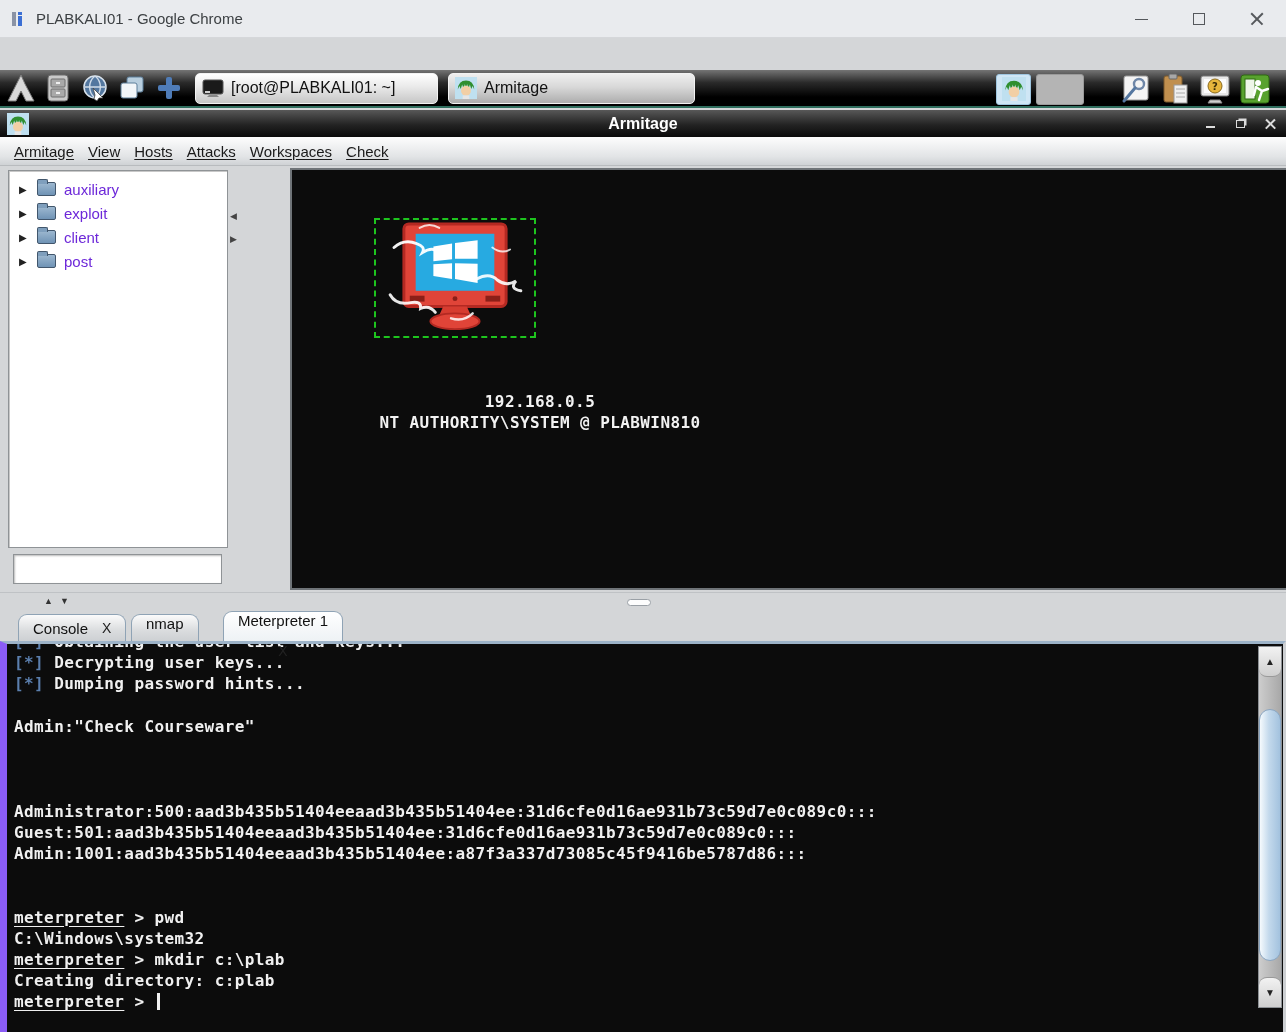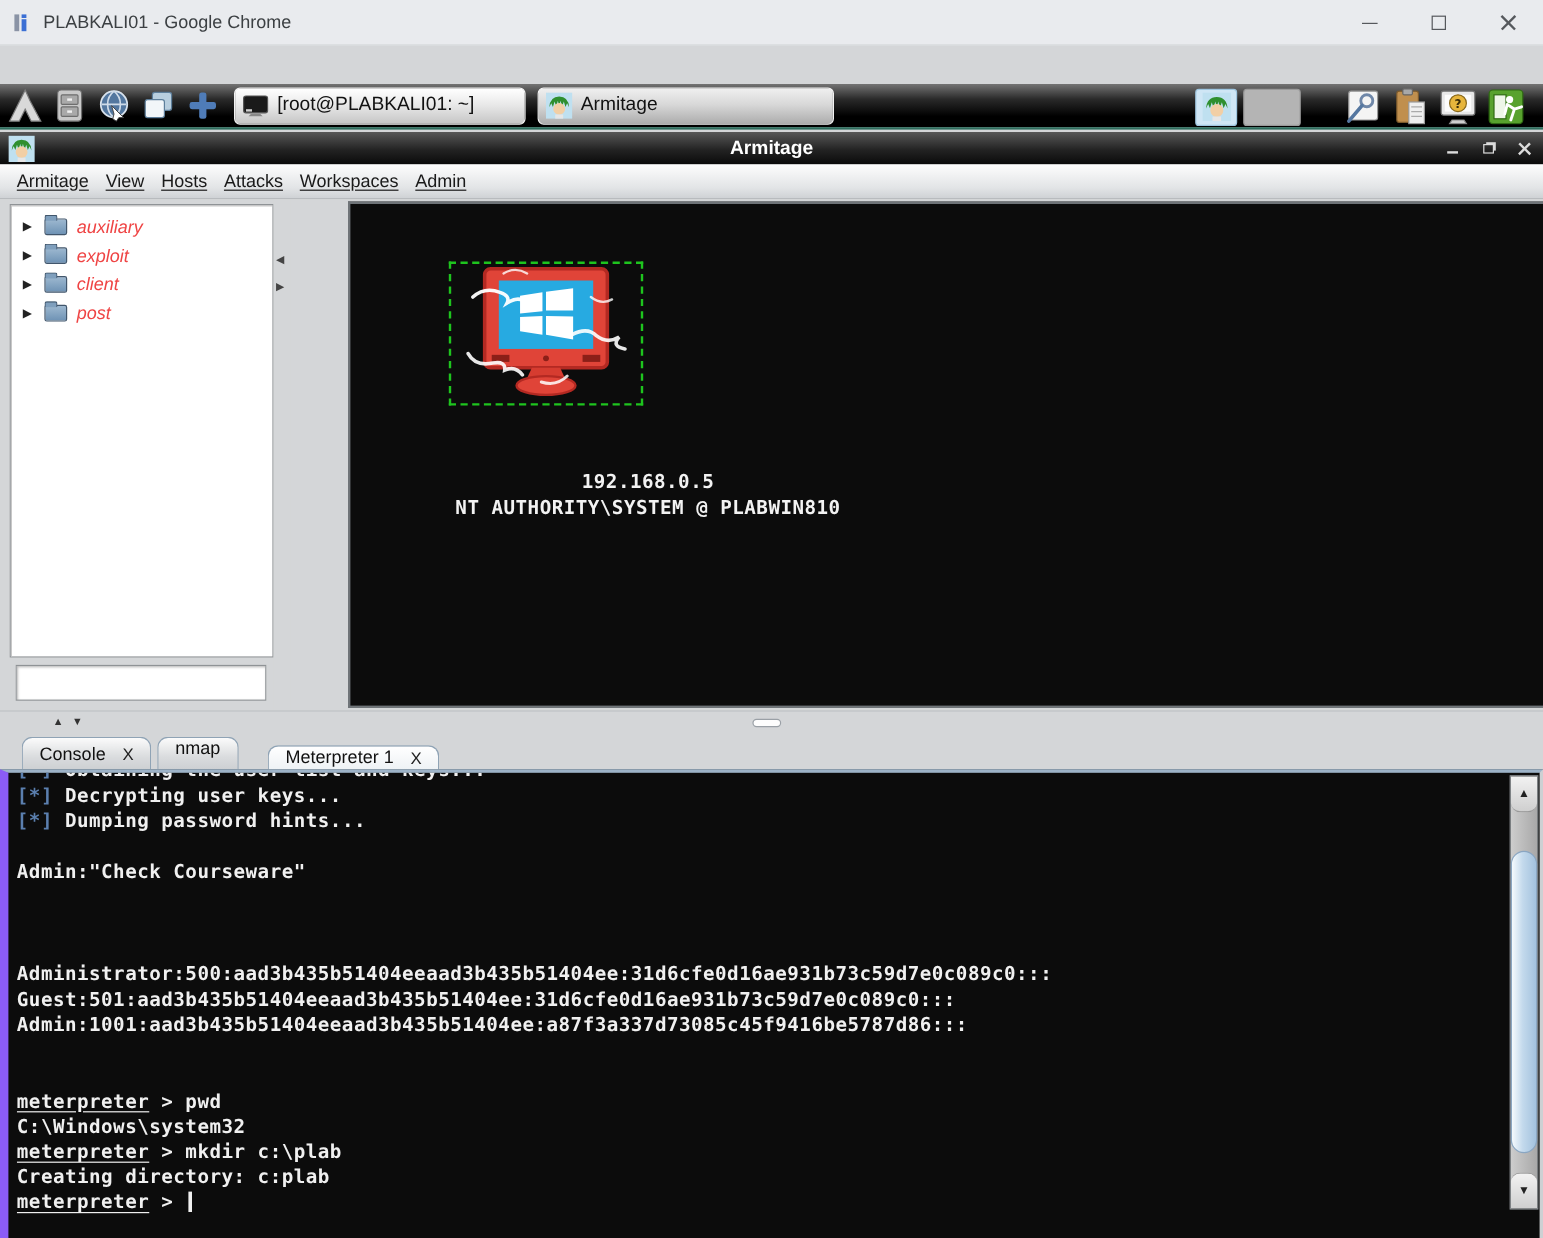--- a/index.html
+++ b/index.html
@@ -59,21 +59,21 @@
   .menu-item { font-size:15px; color:#1a1a1a; text-decoration:underline; text-underline-offset:2px; cursor:pointer; }
 
   
   .arm-main { position:absolute; left:0; top:166px; width:1286px; height:426px; background:#d4d6d8; }
   .module-tree { position:absolute; left:8px; top:4px; width:220px; height:378px; background:#fff;
     border:1px solid #8f9396; box-shadow:inset 1px 1px 0 #c8c8c8; padding-top:6px; overflow:hidden; }
   .tree-row { display:flex; align-items:center; height:24px; padding-left:10px; gap:8px; cursor:pointer; }
   .tree-arrow { font-size:10px; color:#222; width:10px; }
   .folder { position:relative; width:19px; height:14px; background:linear-gradient(#9db8d0,#6f93b5); border:1px solid #41566c; border-radius:2px; }
   .folder:before { content:""; position:absolute; left:-1px; top:-4px; width:9px; height:4px; background:#7f9fbd; border:1px solid #41566c; border-bottom:none; border-radius:2px 2px 0 0; }
-  .tree-label { font-size:15px; color:#ef4444;font-style:italic; }
+  .tree-label { font-size:15px; color:#6d28d9; }
   .module-search { position:absolute; left:13px; top:388px; width:209px; height:30px; background:#fff;
     border:1px solid #8f9396; box-shadow:inset 1px 1px 2px #bbb; font-size:14px; padding:0 6px; }
   .vsplitter { position:absolute; left:228px; top:0; width:14px; height:426px; background:#d4d6d8; }
   .vs-arrow { position:absolute; left:2px; font-size:9px; color:#444; cursor:pointer; }
 
   .graph-area { position:absolute; left:242px; top:2px; width:1038px; height:422px; background:#0c0c0c;
     border:2px solid #6f7478; border-right-color:#3a3d40;margin-left:48px; }
   .host-node { position:absolute; left:82px; top:48px; width:162px; height:120px; border:2px dashed #1ec41e; cursor:pointer; }
   .host-label { position:absolute; width:420px; text-align:center; color:#f2f2f2;
     font-family:"DejaVu Sans Mono","Liberation Mono",monospace; font-weight:bold; font-size:16px; letter-spacing:0.4px; white-space:nowrap; }
@@ -83,21 +83,21 @@
   
   .hsplitter { position:absolute; left:0; top:592px; width:1286px; height:18px; background:#d4d6d8; border-top:1px solid #bfc2c5; }
   .hs-arrow { position:absolute; top:3px; font-size:9px; color:#333; cursor:pointer; }
   .hs-handle { position:absolute; left:627px; top:6px; width:24px; height:7px; background:#fdfdfd; border:1px solid #9aa0a6; border-radius:4px; cursor:row-resize; }
 
   
   .tabbar { position:absolute; left:0; top:610px; width:1286px; height:31px; background:#d4d6d8; }
   .tab { position:absolute; bottom:0; height:27px; display:flex; align-items:center; gap:14px; padding:0 14px;
     border:1px solid #8fa3b5; border-bottom:none; border-radius:9px 9px 0 0;
     background:linear-gradient(#fbfbfb,#dadcde 60%,#cdd0d3); font-size:15px; color:#111; cursor:pointer; white-space:nowrap; }
-  .tab.active { height:20px; background:linear-gradient(#ffffff,#eef2f5); z-index:3; }
+  .tab.active { height:30px; background:linear-gradient(#ffffff,#eef2f5); z-index:3;flex-direction:column; }
   .tab-close { font-size:14px; color:#222; cursor:pointer; }
   .tab1 { left:18px; } .tab2 { left:131px;flex-direction:column; } .tab3 { left:223px; }
 
   
   .console-area { position:absolute; left:0; top:641px; width:1286px; height:391px; background:#0c0c0c;
     border-top:3px solid #9db3c8; border-left:7px solid #8b5cf6; border-right:3px solid #cdd0d3; overflow:hidden; }
   .console-output { position:absolute; left:7px; top:0; right:30px; bottom:0; overflow:hidden;
     font-family:"DejaVu Sans Mono","Liberation Mono",monospace; font-weight:bold; font-size:16px;
     letter-spacing:0.4px; line-height:21.2px; color:#f0f0f0; }
   .cline { min-height:21.2px; white-space:pre; }
@@ -264,21 +264,21 @@
         </div>
     </div>
   </div>
 
   <div class="arm-menubar">
     <span class="menu-item">Armitage</span>
     <span class="menu-item">View</span>
     <span class="menu-item">Hosts</span>
     <span class="menu-item">Attacks</span>
     <span class="menu-item">Workspaces</span>
-    <span class="menu-item">Admin</span>
+    <span class="menu-item">Check</span>
   </div>
 
   <div class="arm-main">
 
     <div class="module-tree">
       <div class="tree-row">
         <span class="tree-arrow">▶</span>
         <span class="folder"></span>
         <span class="tree-label">auxiliary</span>
       </div>

